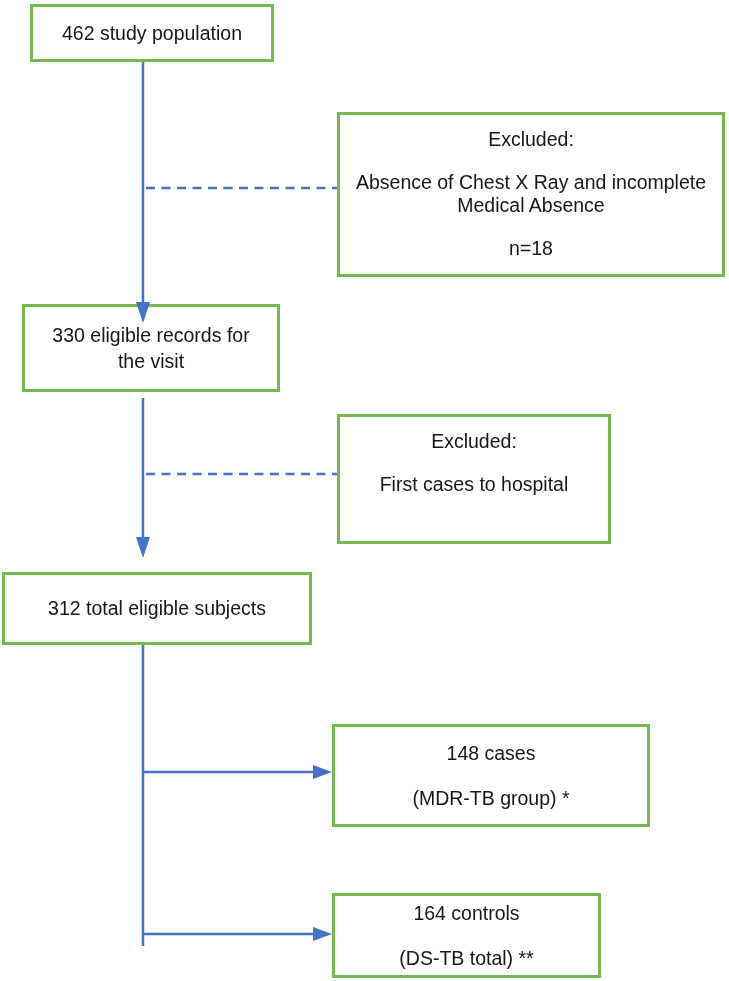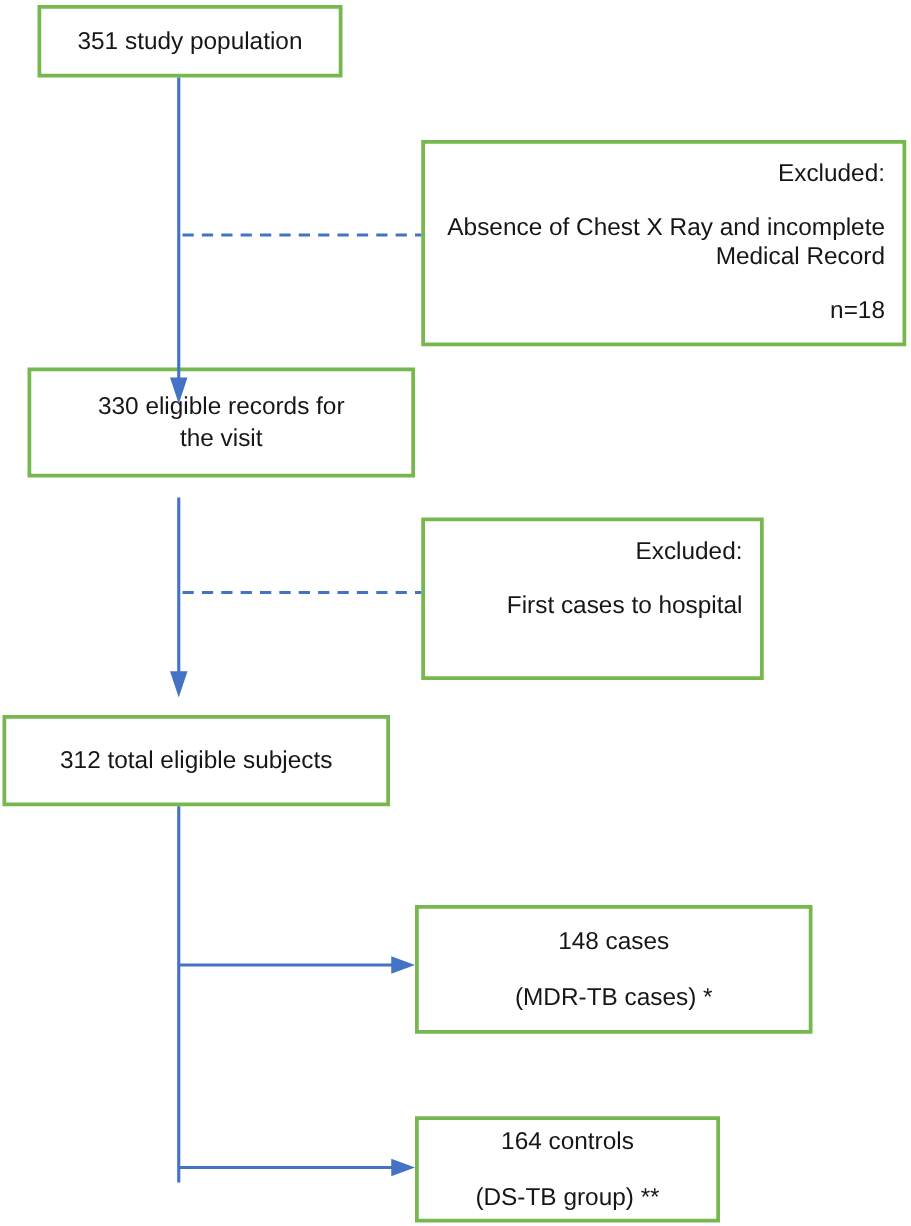--- a/index.html
+++ b/index.html
@@ -27,78 +27,78 @@
     box-sizing: border-box;
     z-index: 1;
   }
   .box.center {
     display: flex;
     flex-direction: column;
     align-items: center;
     justify-content: center;
     text-align: center;
   }
-  .box.leftalign { padding: 13px 14px; text-align: right; }
+  .box.leftalign { padding: 13px 14px; text-align: center; }
   .gap { margin-top: 20px; }
   .b-study    { left: 30px;  top: 4px;   width: 244px; height: 58px;  }
   .b-excl1    { left: 337px; top: 112px; width: 388px; height: 165px; }
-  .b-elig     { left: 22px;  top: 294px; width: 310px; height: 88px;  row-gap: 3px; }
+  .b-elig     { left: 22px;  top: 304px; width: 258px; height: 88px;  row-gap: 3px; }
   .b-excl2    { left: 337px; top: 414px; width: 274px; height: 130px; }
   .b-total    { left: 2px;   top: 572px; width: 310px; height: 73px;  }
   .b-cases    { left: 332px; top: 724px; width: 318px; height: 103px; row-gap: 22px; }
-  .b-controls { left: 332px; top: 893px; width: 244px; height: 85px;  row-gap: 22px; }
+  .b-controls { left: 332px; top: 893px; width: 269px; height: 85px;  row-gap: 22px; }
   .connectors {
     position: absolute;
     left: 0; top: 0;
     width: 729px; height: 981px;
     z-index: 2;
     pointer-events: none;
   }
   .c-line { stroke: var(--blue); stroke-width: 2.5; fill: none; }
   .c-dash { stroke-dasharray: 9 6.5; }
   .c-head { fill: var(--blue); stroke: none; }
 </style>
 </head>
 <body>
 
 <div class="stage">
 
   <div class="box center b-study">
-    <div>351 study population</div>
+    <div>462 study population</div>
   </div>
 
   <div class="box leftalign b-excl1">
     <div>Excluded:</div>
     <div class="gap">Absence of Chest X Ray and incomplete</div>
-    <div>Medical Record</div>
+    <div>Medical Absence</div>
     <div class="gap">n=18</div>
   </div>
 
   <div class="box center b-elig">
     <div>330 eligible records for</div>
     <div>the visit</div>
   </div>
 
   <div class="box leftalign b-excl2">
     <div>Excluded:</div>
     <div class="gap">First cases to hospital</div>
   </div>
 
   <div class="box center b-total">
     <div>312 total eligible subjects</div>
   </div>
 
   <div class="box center b-cases">
     <div>148 cases</div>
-    <div>(MDR-TB cases) *</div>
+    <div>(MDR-TB group) *</div>
   </div>
 
   <div class="box center b-controls">
     <div>164 controls</div>
-    <div>(DS-TB group) **</div>
+    <div>(DS-TB total) **</div>
   </div>
 
   <svg class="connectors" viewBox="0 0 729 981" xmlns="http://www.w3.org/2000/svg">
 
     <line class="c-line" x1="143" y1="62" x2="143" y2="306"></line>
     <polygon class="c-head" points="136,302 150,302 143,323"></polygon>
 
     <line class="c-line c-dash" x1="146" y1="188" x2="337" y2="188"></line>
 
     <line class="c-line" x1="143" y1="398" x2="143" y2="540"></line>

